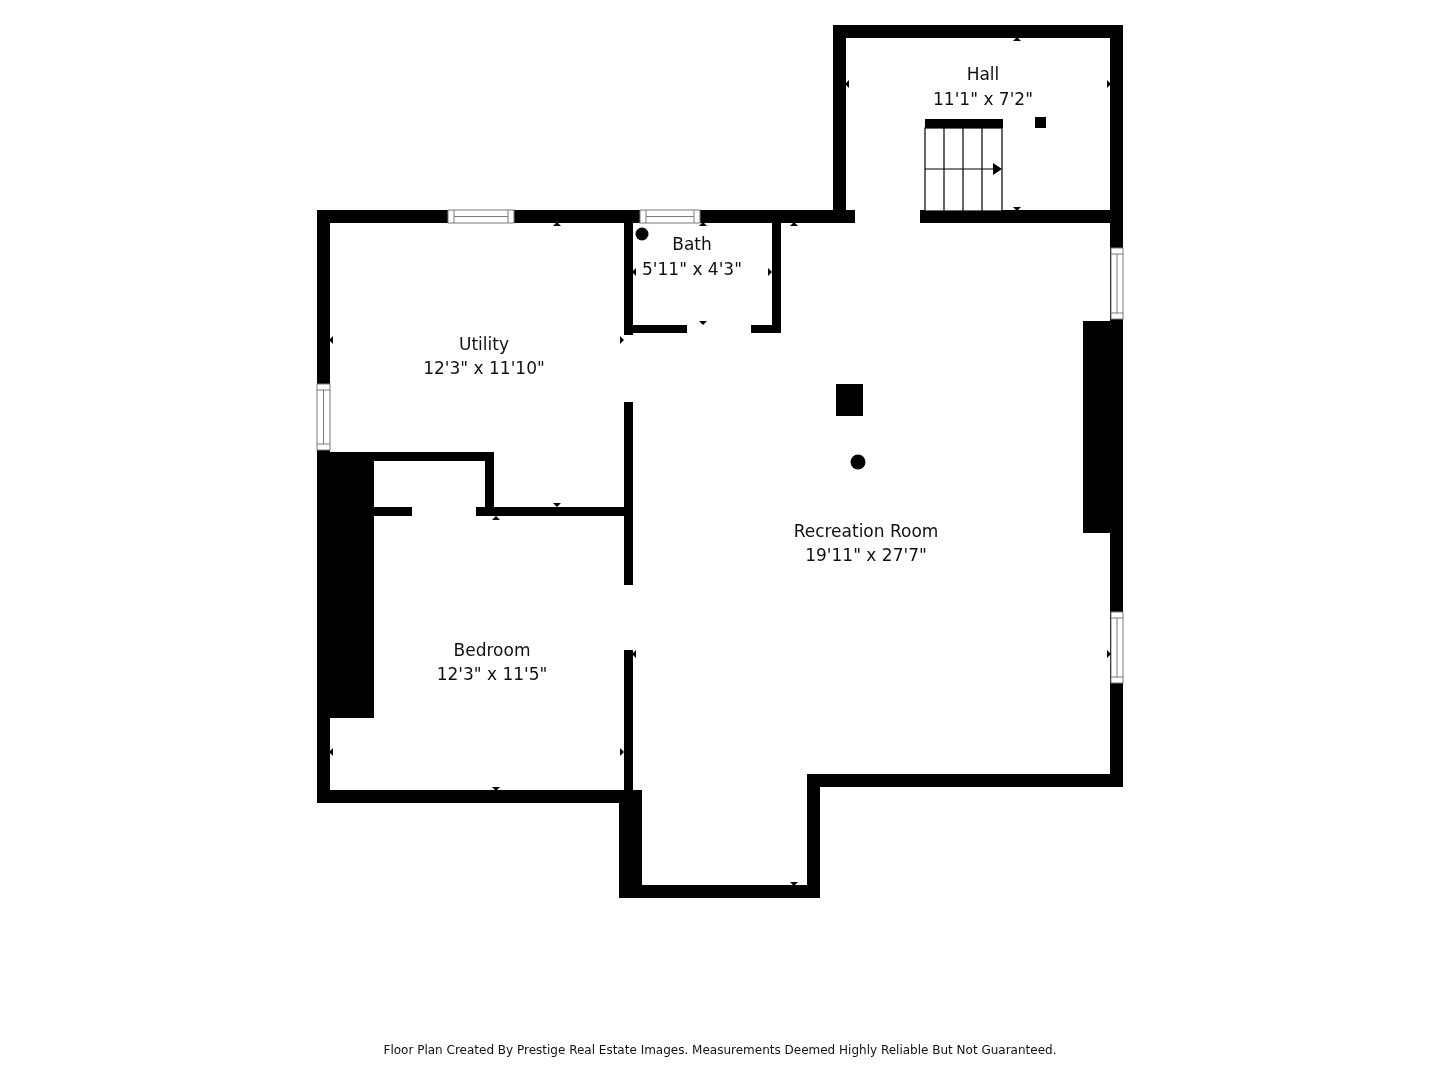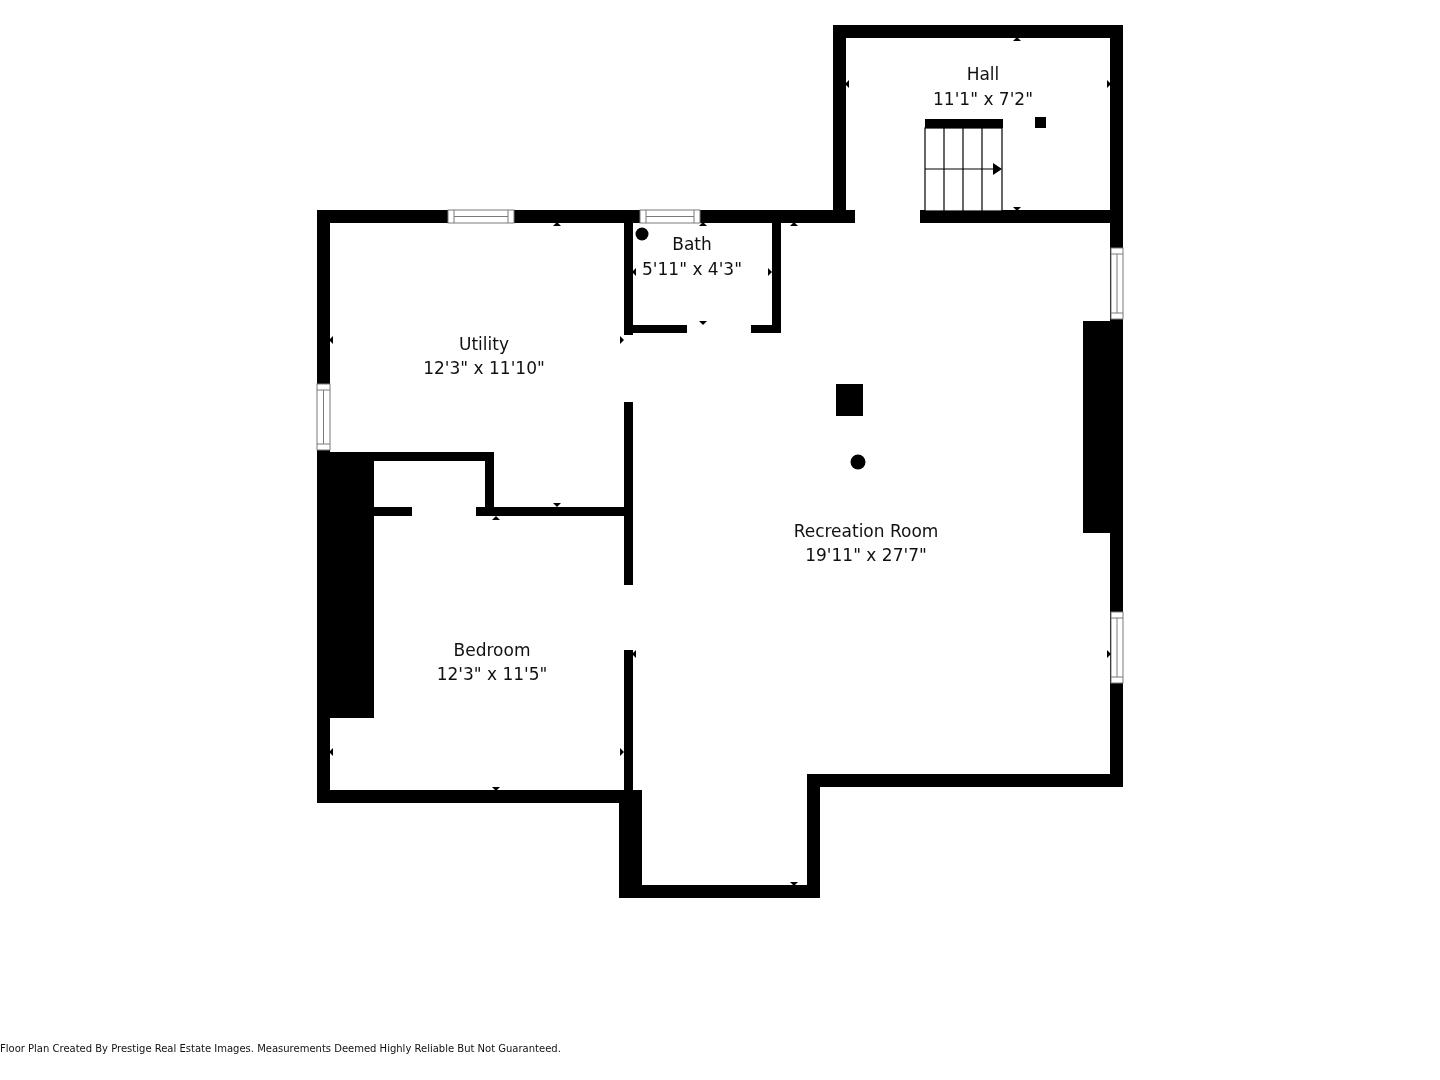--- a/index.html
+++ b/index.html
@@ -4,21 +4,21 @@
 <style>
   html, body { margin: 0; padding: 0; background: #ffffff; }
   body { width: 1440px; height: 1080px; position: relative; overflow: hidden; font-family: "DejaVu Sans", sans-serif; }
   #plan { position: absolute; left: 0; top: 0; width: 1440px; height: 1080px; }
   .wall { fill: #000000; }
   .opening { fill: #ffffff; }
   .win { fill: #ffffff; stroke: #7a7a7a; stroke-width: 1; }
   .stair-line { stroke: #000; stroke-width: 1.2; fill: none; }
   .marker { fill: #000; }
   .room-label { font-family: "DejaVu Sans", sans-serif; font-size: 17px; fill: #111; text-anchor: middle; }
-  .footer { position: absolute; left: 0; width: 1440px; top: 1043px; text-align: left; font-family: "DejaVu Sans", sans-serif; font-size: 10px; color: #111; }
+  .footer { position: absolute; left: 0; width: 1440px; top: 1043px; text-align: center; font-family: "DejaVu Sans", sans-serif; font-size: 12px; color: #111; }
 </style>
 </head>
 <body>
 
 <svg id="plan" viewBox="0 0 1440 1080" xmlns="http://www.w3.org/2000/svg">
 
   <g>
     <rect class="wall" x="833" y="25" width="290" height="13"></rect>
     <rect class="wall" x="833" y="25" width="13" height="198"></rect>
     <rect class="wall" x="1110" y="25" width="13" height="198"></rect>

